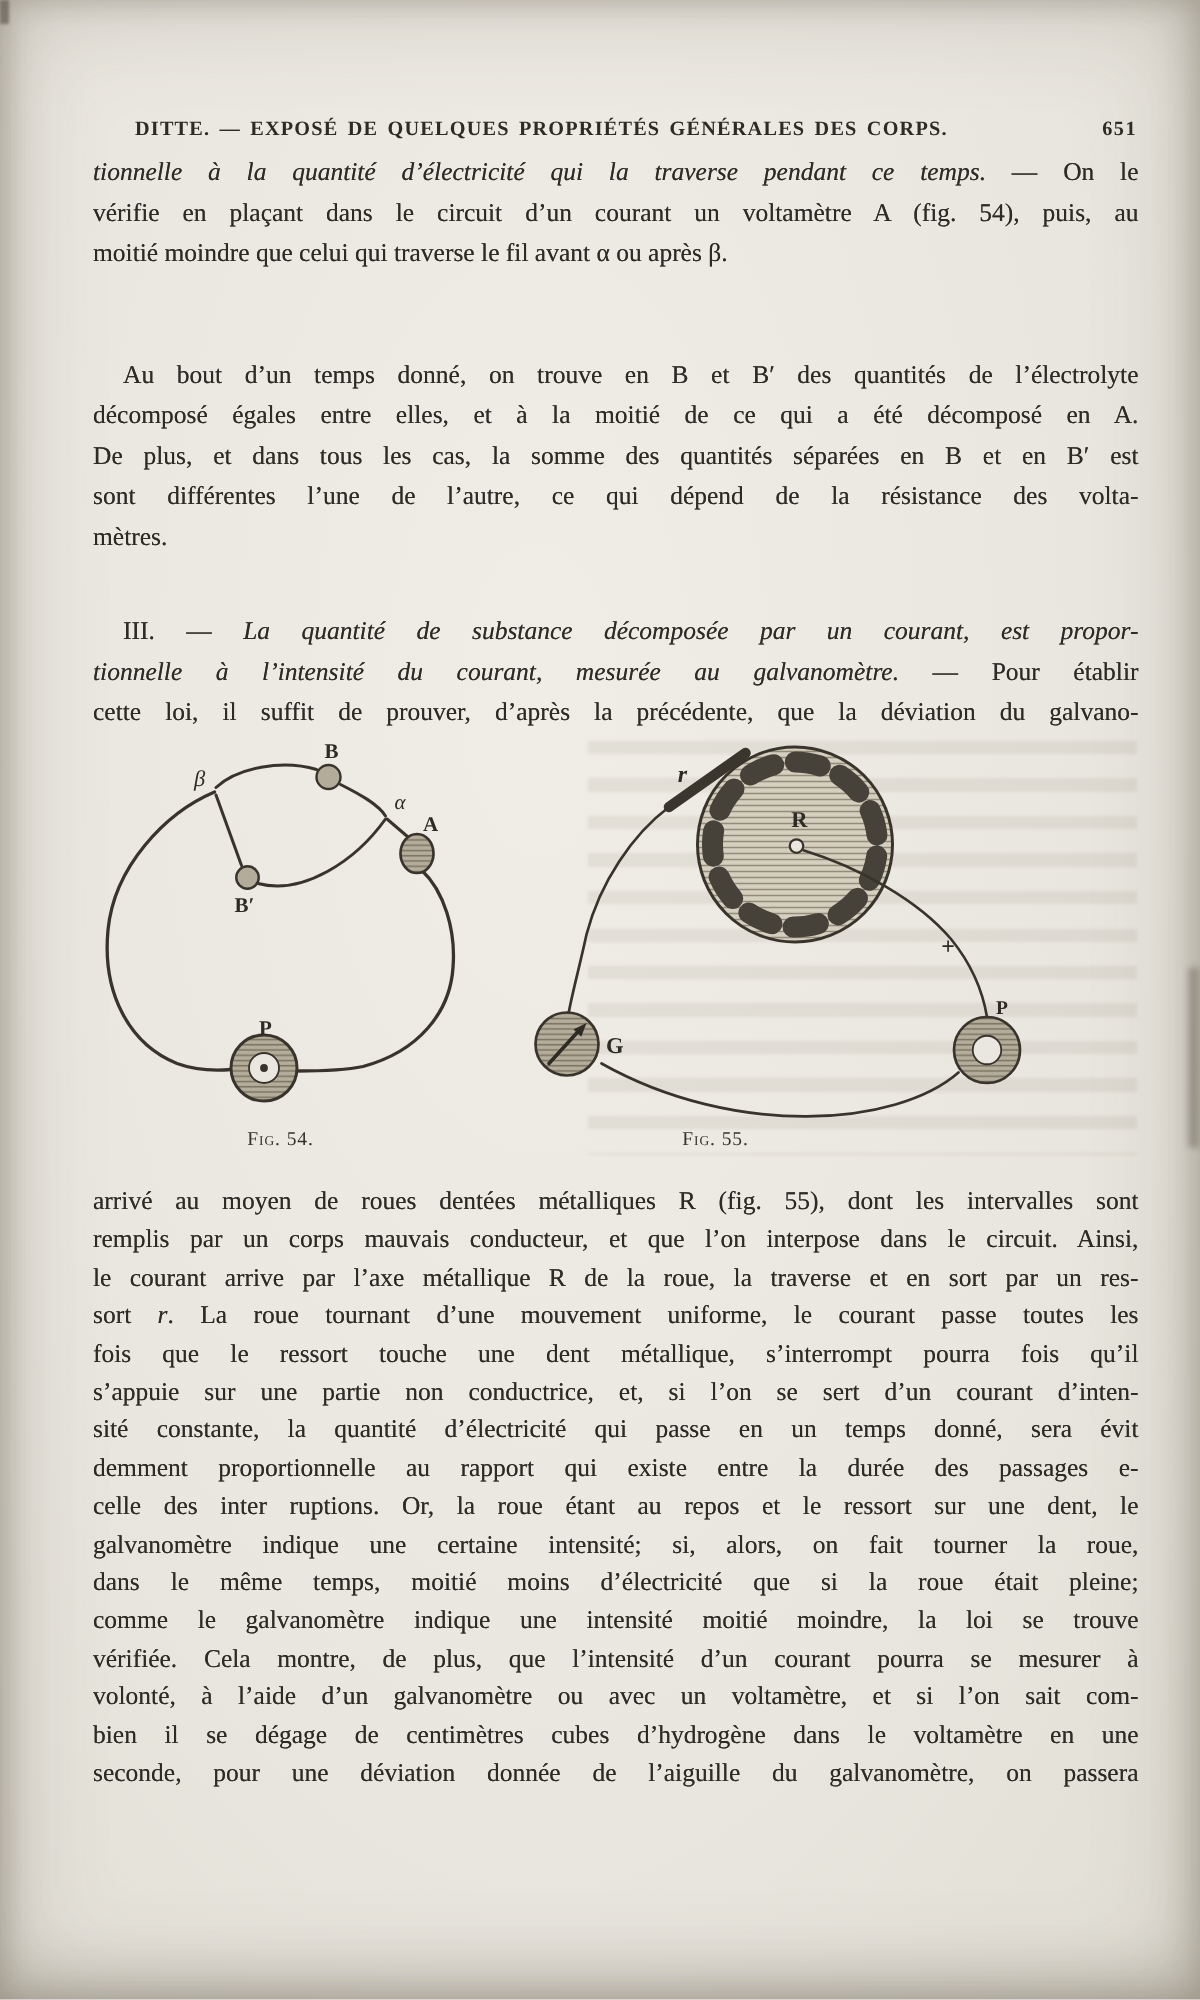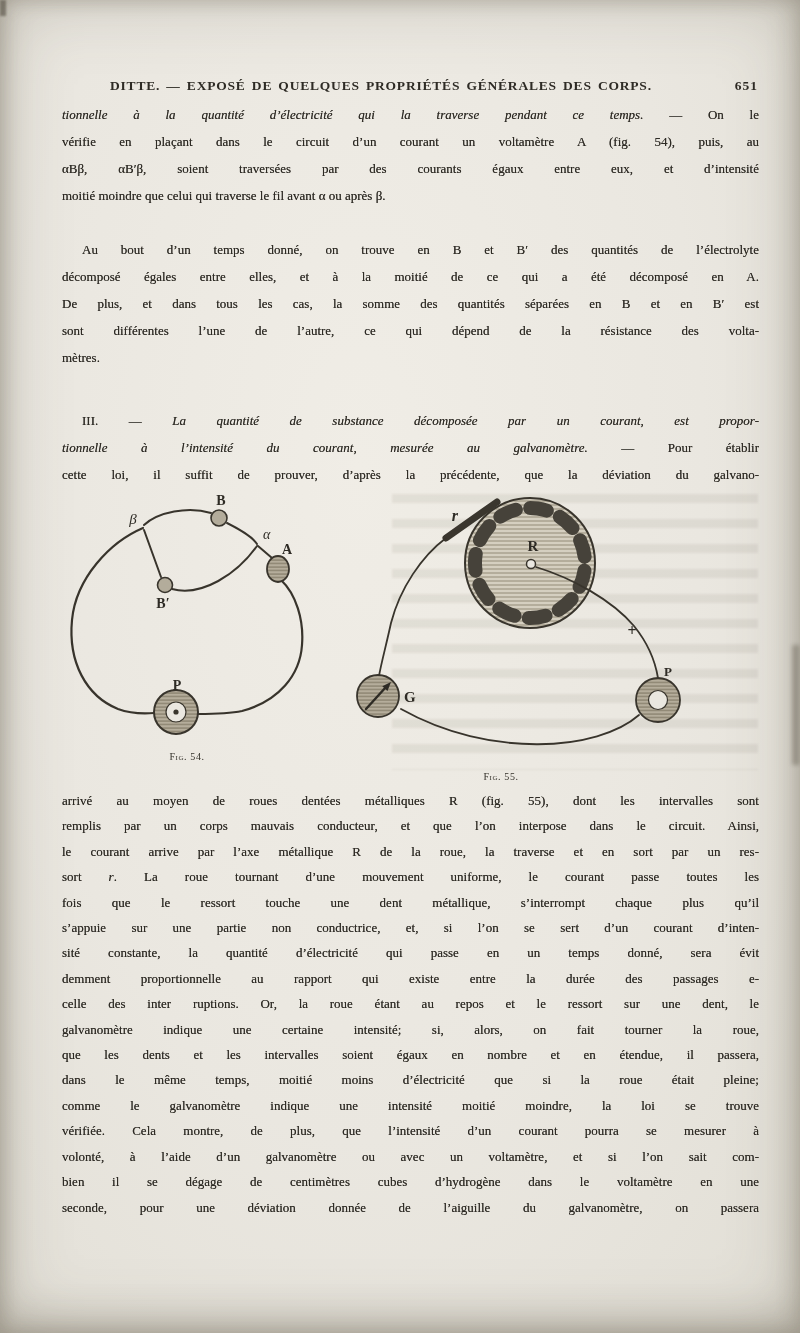--- a/index.html
+++ b/index.html
@@ -13,57 +13,56 @@
   .vignette{position:absolute;inset:0;pointer-events:none;
     box-shadow:inset 0 0 70px rgba(88,80,62,.25), inset -5px 0 20px rgba(88,80,62,.15), inset 0 -16px 34px rgba(88,80,62,.20), inset 6px 0 16px rgba(88,80,62,.12);}
   .bleed{position:absolute;left:392px;top:478px;width:366px;height:292px;pointer-events:none;
     background:repeating-linear-gradient(180deg, transparent 0 16px, rgba(115,108,90,.10) 16px 25px);
     filter:blur(1.2px);}
   .mark-tl{position:absolute;left:0;top:0;width:6px;height:16px;background:rgba(58,54,45,.5);filter:blur(1px);}
   .mark-right{position:absolute;left:792px;top:645px;width:8px;height:120px;background:rgba(70,64,52,.32);filter:blur(2px);}
 
   .header{position:absolute;left:62px;top:78px;width:696px;display:flex;align-items:baseline;
     font-size:13.5px;font-weight:700;letter-spacing:.8px;word-spacing:2px;white-space:nowrap;}
-  .running-title{margin-left:48px;}
+  .running-title{margin-left:28px;}
   .page-number{margin-left:auto;letter-spacing:1px;}
 
-  .para{position:absolute;left:62px;width:697px;font-size:13px;
+  .para{position:absolute;left:62px;width:697px;font-size:17px;
     text-shadow:0 0 .35px rgba(46,43,37,.75);}
   .p1{top:101px;line-height:27px;}
   .p2{top:236px;line-height:27px;}
   .p3{top:407px;line-height:27px;}
   .p4{top:788px;line-height:25.4px;}
   .line{text-align:justify;text-align-last:justify;}
   .line.last{text-align-last:auto;}
   .line.indent{text-indent:20px;}
   .it{font-style:italic;}
 
   .figure-svg{position:absolute;left:60px;top:468px;width:700px;height:284px;}
   .figure-svg path, .figure-svg line{fill:none;}
   .fig-label{font-family:"Liberation Serif","DejaVu Serif",serif;fill:#2e2b25;}
 
-  .caption{position:absolute;top:751px;width:90px;text-align:center;font-size:10px;
+  .caption{position:absolute;top:751px;width:90px;text-align:center;font-size:13px;
     letter-spacing:.6px;font-variant:small-caps;color:#35322b;}
   .c54{left:142px;}
-  .c55{left:456px;margin-top:20px;}
+  .c55{left:432px;}
 </style>
 </head>
 <body>
 
 <div class="page">
 
   <div class="header">
     <span class="running-title">DITTE. — EXPOSÉ DE QUELQUES PROPRIÉTÉS GÉNÉRALES DES CORPS.</span>
     <span class="page-number">651</span>
   </div>
 
   <div class="para p1">
       <div class="line"><span class="it">tionnelle à la quantité d’électricité qui la traverse pendant ce temps.</span><span> — On le</span></div>
       <div class="line"><span>vérifie en plaçant dans le circuit d’un courant un voltamètre A (fig. 54), puis, au</span></div>
-      <div class="line"><span>αBβ, αB′β, soient traversées par des courants égaux entre eux, et d’intensité</span></div>
       <div class="line last"><span>moitié moindre que celui qui traverse le fil avant α ou après β.</span></div>
     </div>
   <div class="para p2">
       <div class="line indent"><span>Au bout d’un temps donné, on trouve en B et B′ des quantités de l’électrolyte</span></div>
       <div class="line"><span>décomposé égales entre elles, et à la moitié de ce qui a été décomposé en A.</span></div>
       <div class="line"><span>De plus, et dans tous les cas, la somme des quantités séparées en B et en B′ est</span></div>
       <div class="line"><span>sont différentes l’une de l’autre, ce qui dépend de la résistance des volta-</span></div>
       <div class="line last"><span>mètres.</span></div>
     </div>
   <div class="para p3">
@@ -137,27 +136,26 @@
   </svg>
 
   <div class="caption c54">Fig. 54.</div>
   <div class="caption c55">Fig. 55.</div>
 
   <div class="para p4">
       <div class="line"><span>arrivé au moyen de roues dentées métalliques R (fig. 55), dont les intervalles sont</span></div>
       <div class="line"><span>remplis par un corps mauvais conducteur, et que l’on interpose dans le circuit. Ainsi,</span></div>
       <div class="line"><span>le courant arrive par l’axe métallique R de la roue, la traverse et en sort par un res-</span></div>
       <div class="line"><span>sort </span><span class="it">r</span><span>. La roue tournant d’une mouvement uniforme, le courant passe toutes les</span></div>
-      <div class="line"><span>fois que le ressort touche une dent métallique, s’interrompt chaque plus qu’il</span></div>
+      <div class="line"><span>fois que le ressort touche une dent métallique, s’interrompt pourra fois qu’il</span></div>
       <div class="line"><span>s’appuie sur une partie non conductrice, et, si l’on se sert d’un courant d’inten-</span></div>
       <div class="line"><span>sité constante, la quantité d’électricité qui passe en un temps donné, sera évit</span></div>
       <div class="line"><span>demment proportionnelle au rapport qui existe entre la durée des passages e-</span></div>
       <div class="line"><span>celle des inter ruptions. Or, la roue étant au repos et le ressort sur une dent, le</span></div>
       <div class="line"><span>galvanomètre indique une certaine intensité; si, alors, on fait tourner la roue,</span></div>
-      <div class="line"><span>que les dents et les intervalles soient égaux en nombre et en étendue, il passera,</span></div>
       <div class="line"><span>dans le même temps, moitié moins d’électricité que si la roue était pleine;</span></div>
       <div class="line"><span>comme le galvanomètre indique une intensité moitié moindre, la loi se trouve</span></div>
       <div class="line"><span>vérifiée. Cela montre, de plus, que l’intensité d’un courant pourra se mesurer à</span></div>
       <div class="line"><span>volonté, à l’aide d’un galvanomètre ou avec un voltamètre, et si l’on sait com-</span></div>
       <div class="line"><span>bien il se dégage de centimètres cubes d’hydrogène dans le voltamètre en une</span></div>
       <div class="line"><span>seconde, pour une déviation donnée de l’aiguille du galvanomètre, on passera</span></div>
     </div>
 
   <div class="mark-tl"></div>
   <div class="mark-right"></div>

